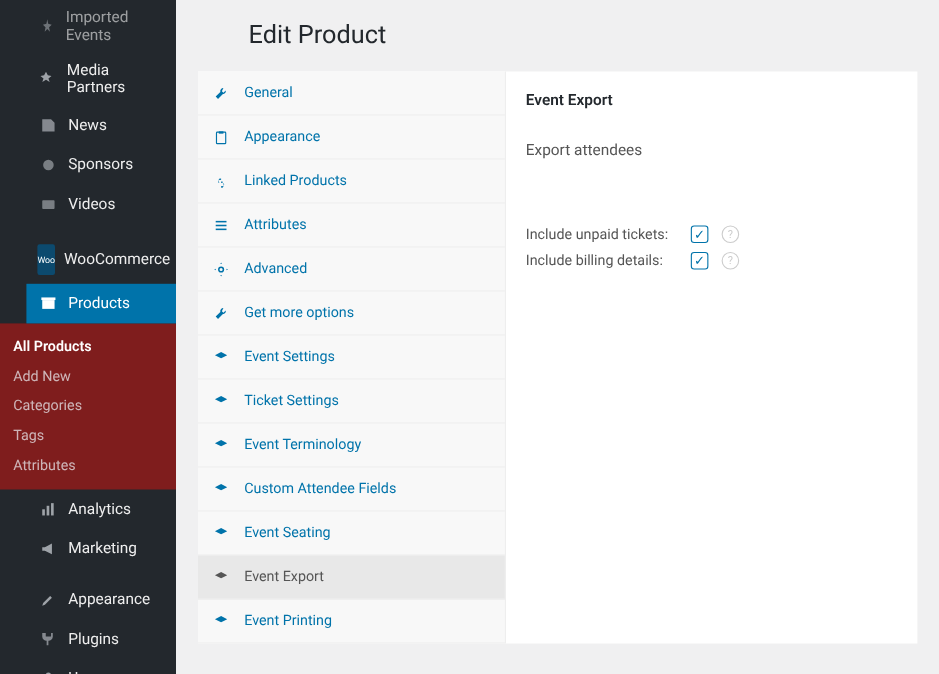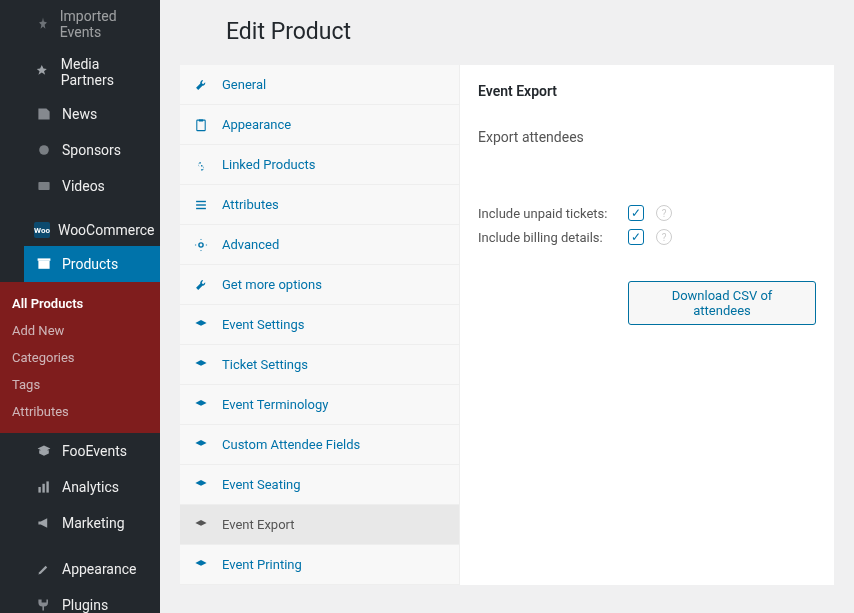--- a/index.html
+++ b/index.html
@@ -223,47 +223,39 @@
   </div>
   <div class="sidebar-item">
     <span class="icon">
         <svg width="16" height="16" viewBox="0 0 20 20" fill="currentColor">
           <rect x="3" y="5" width="14" height="10" rx="1" opacity=".7"></rect>
         </svg>
       </span>
     <span>Videos</span>
   </div>
   <div class="sidebar-item" style="margin-top:10px">
-    <span class="icon" style="background:#0c4a6e;color:#fff;font-size:8px;font-weight:bold;border-radius:2px;width:20px;height:16px">Woo</span>
+    <span class="icon" style="background:#0c4a6e;color:#fff;font-size:8px;font-weight:normal;border-radius:2px;width:20px;height:28px">Woo</span>
     <span>WooCommerce</span>
   </div>
   <div class="sidebar-item active">
     <span class="icon">
         <svg width="16" height="16" viewBox="0 0 20 20" fill="currentColor">
           <rect x="3" y="6" width="14" height="10"></rect>
           <rect x="2" y="3" width="16" height="3"></rect>
         </svg>
       </span>
     <span>Products</span>
     <span class="arrow-right"></span>
   </div>
   <div class="submenu">
     <div class="submenu-item current">All Products</div>
     <div class="submenu-item">Add New</div>
     <div class="submenu-item">Categories</div>
     <div class="submenu-item">Tags</div>
     <div class="submenu-item">Attributes</div>
-  </div>
-  <div class="sidebar-item">
-    <span class="icon">
-        <svg width="16" height="16" viewBox="0 0 20 20" fill="currentColor">
-          <path d="M10 3L2 7l8 4 8-4z M4 9v4l6 3 6-3V9"></path>
-        </svg>
-      </span>
-    <span>FooEvents</span>
   </div>
   <div class="sidebar-item">
     <span class="icon">
         <svg width="16" height="16" viewBox="0 0 20 20" fill="currentColor">
           <rect x="3" y="10" width="3" height="7"></rect>
           <rect x="8" y="6" width="3" height="11"></rect>
           <rect x="13" y="3" width="3" height="14"></rect>
         </svg>
       </span>
     <span>Analytics</span>
@@ -428,16 +420,15 @@
           <span class="help-icon">?</span>
         </div>
       </div>
       <div class="field-row">
         <label>Include billing details:</label>
         <div class="controls">
           <span class="checkbox">✓</span>
           <span class="help-icon">?</span>
         </div>
       </div>
-      <button class="download-btn">Download CSV of attendees</button>
     </div>
   </div>
 </div>
 
 </body></html>

